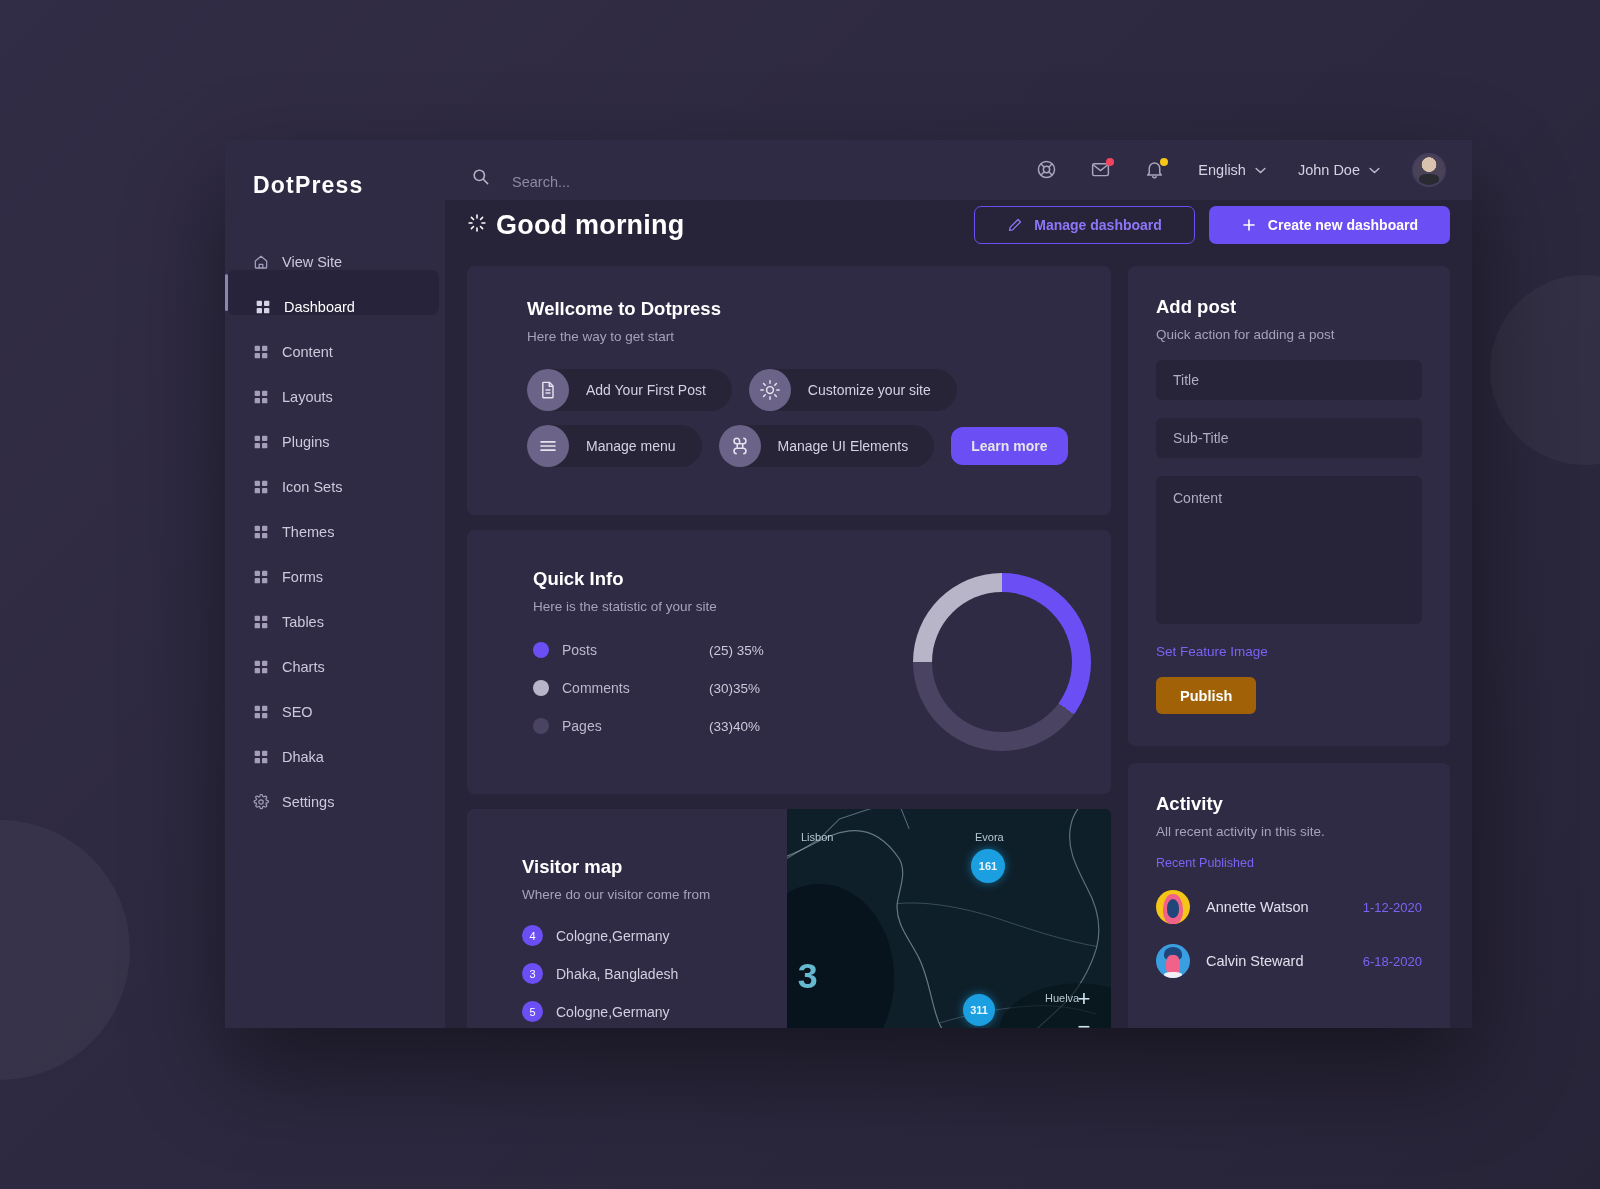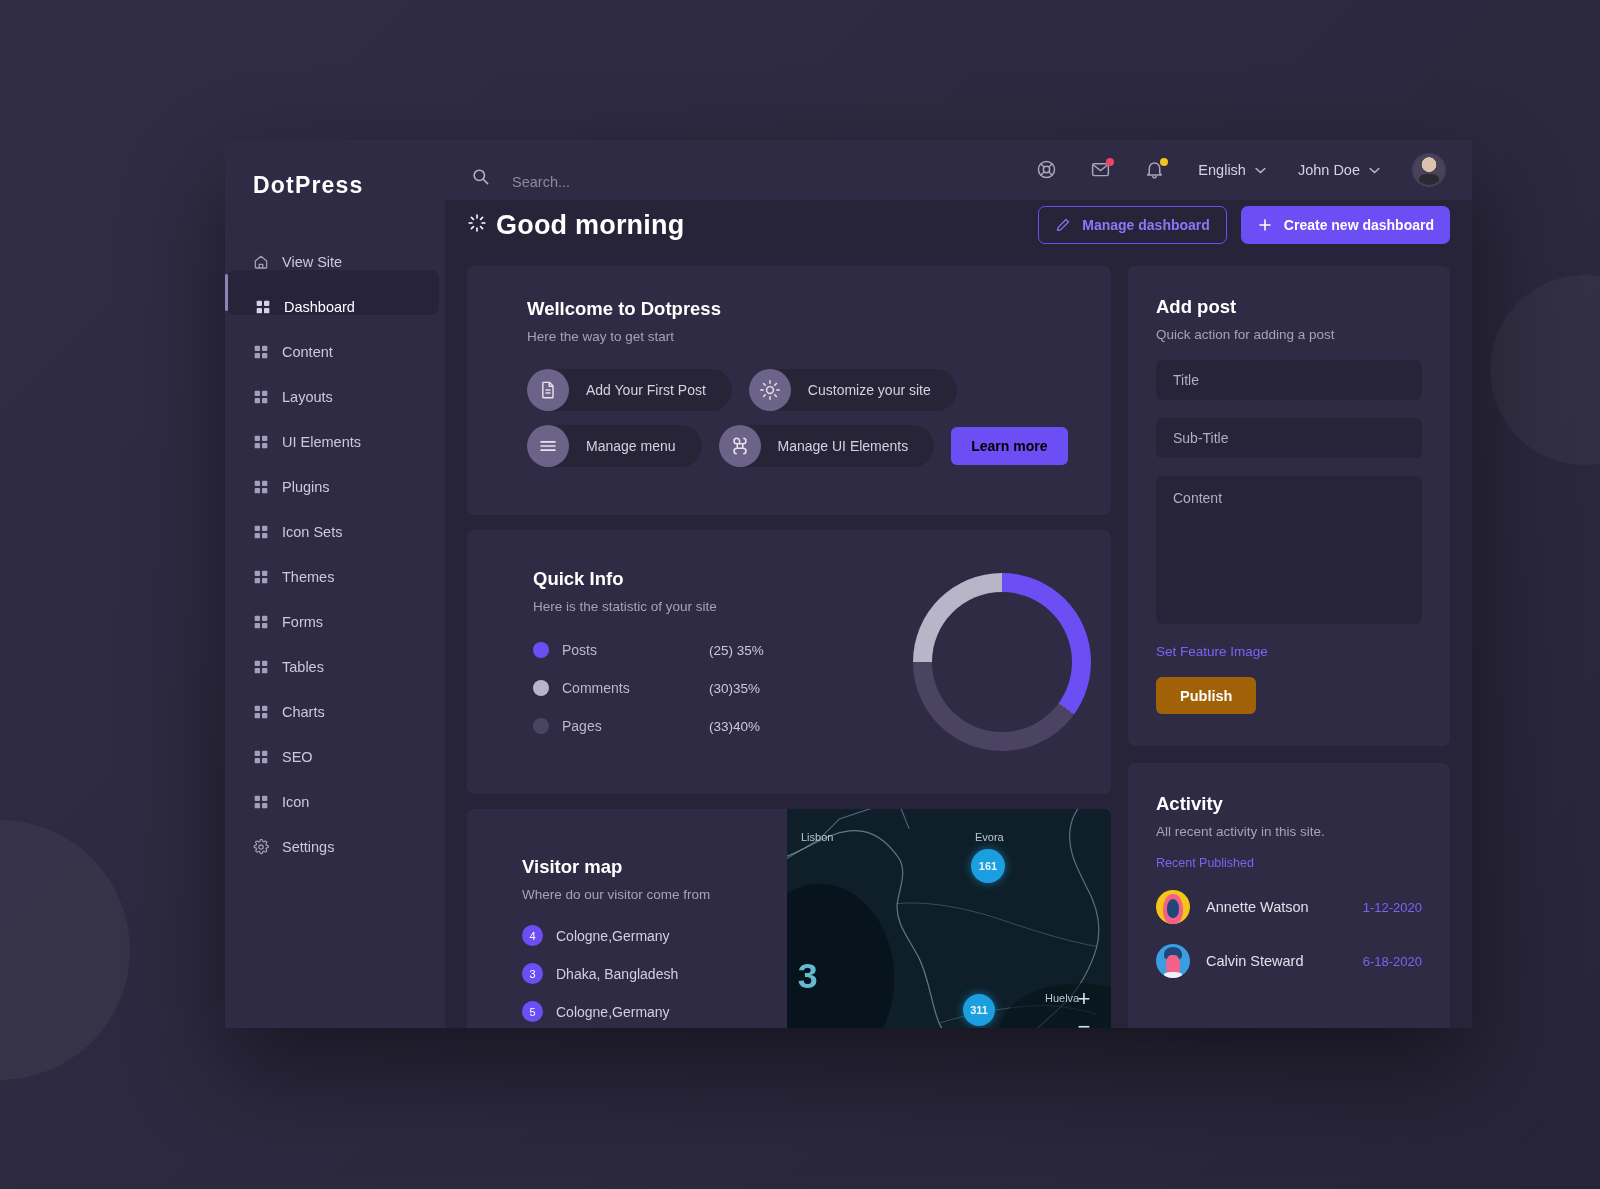--- a/index.html
+++ b/index.html
@@ -148,21 +148,21 @@
   
   .page-head {
     display: flex; align-items: center; justify-content: space-between;
     margin: 42px 0 22px 0;
   }
   .greeting { display: flex; align-items: center; gap: 9px; }
   .greeting-title { color: #ffffff; font-size: 27px; font-weight: bold; letter-spacing: .2px; }
   .head-actions { display: flex; align-items: center; gap: 14px; }
   .btn {
     display: inline-flex; align-items: center; gap: 11px;
-    height: 38px; padding: 0 16px; border-radius: 7px;
+    height: 38px; padding: 0 32px; border-radius: 7px;
     font-size: 14px; font-weight: bold; cursor: pointer;
     border: none; font-family: "Liberation Sans", sans-serif;
   }
   .btn-outline { background: transparent; border: 1.5px solid #6c4ef5; color: #8e76f8; }
   .btn-primary { background: #6c4ef5; color: #ffffff; }
 
   
   .grid { display: flex; gap: 17px; }
   .col-left { flex: 1 1 auto; display: flex; flex-direction: column; gap: 15px; }
   .col-right { flex: 0 0 322px; display: flex; flex-direction: column; gap: 17px; }
@@ -181,22 +181,22 @@
     height: 42px; padding-right: 26px; cursor: pointer;
     position: relative;
   }
   .chip-icon {
     width: 42px; height: 42px; border-radius: 50%;
     background: #6b6488; display: flex; align-items: center; justify-content: center;
     flex: 0 0 42px;
   }
   .chip-label { color: #d5d1e2; font-size: 14px; padding-left: 17px; white-space: nowrap; }
   .learn-more {
-    background: #6c4ef5; color: #000000; font-size: 14px; font-weight: bold;
-    height: 38px; padding: 11px 20px; border-radius: 6px; border: none; cursor: pointer;
+    background: #6c4ef5; color: #e5e5e5; font-size: 14px; font-weight: bold;
+    height: 38px; padding: 11px 20px; border-radius: 12px; border: none; cursor: pointer;
     font-family: "Liberation Sans", sans-serif;
   }
 
   
   .quickinfo { padding: 38px 0 38px 66px; display: flex; align-items: center; }
   .qi-left { flex: 0 0 360px; }
   .legend { margin-top: 28px; }
   .legend-row { display: flex; align-items: center; margin-bottom: 22px; }
   .legend-dot { width: 16px; height: 16px; border-radius: 50%; flex: 0 0 16px; }
   .legend-label { color: #bdb8cd; font-size: 14px; padding-left: 13px; width: 160px; }
@@ -329,31 +329,20 @@
         </div>
         <div class="nav-item">
           <span style="color: rgb(164, 158, 186);">
             <svg class="nav-icon" viewBox="0 0 24 24" fill="currentColor">
               <rect x="2.5" y="2.5" width="8" height="8" rx="1.4"></rect>
               <rect x="13.5" y="2.5" width="8" height="8" rx="1.4"></rect>
               <rect x="2.5" y="13.5" width="8" height="8" rx="1.4"></rect>
               <rect x="13.5" y="13.5" width="8" height="8" rx="1.4"></rect>
             </svg>
           </span>
-          <span>UI Elements</span>
-        </div>
-        <div class="nav-item">
-          <span style="color: rgb(164, 158, 186);">
-            <svg class="nav-icon" viewBox="0 0 24 24" fill="currentColor">
-              <rect x="2.5" y="2.5" width="8" height="8" rx="1.4"></rect>
-              <rect x="13.5" y="2.5" width="8" height="8" rx="1.4"></rect>
-              <rect x="2.5" y="13.5" width="8" height="8" rx="1.4"></rect>
-              <rect x="13.5" y="13.5" width="8" height="8" rx="1.4"></rect>
-            </svg>
-          </span>
           <span>Plugins</span>
         </div>
         <div class="nav-item">
           <span style="color: rgb(164, 158, 186);">
             <svg class="nav-icon" viewBox="0 0 24 24" fill="currentColor">
               <rect x="2.5" y="2.5" width="8" height="8" rx="1.4"></rect>
               <rect x="13.5" y="2.5" width="8" height="8" rx="1.4"></rect>
               <rect x="2.5" y="13.5" width="8" height="8" rx="1.4"></rect>
               <rect x="13.5" y="13.5" width="8" height="8" rx="1.4"></rect>
             </svg>
@@ -417,21 +406,21 @@
         </div>
         <div class="nav-item">
           <span style="color: rgb(164, 158, 186);">
             <svg class="nav-icon" viewBox="0 0 24 24" fill="currentColor">
               <rect x="2.5" y="2.5" width="8" height="8" rx="1.4"></rect>
               <rect x="13.5" y="2.5" width="8" height="8" rx="1.4"></rect>
               <rect x="2.5" y="13.5" width="8" height="8" rx="1.4"></rect>
               <rect x="13.5" y="13.5" width="8" height="8" rx="1.4"></rect>
             </svg>
           </span>
-          <span>Icon</span>
+          <span>Dhaka</span>
         </div>
         <div class="nav-item">
           <span style="color: rgb(164, 158, 186);">
             <svg class="nav-icon" viewBox="0 0 24 24" fill="none" stroke="currentColor" stroke-width="1.8">
               <circle cx="12" cy="12" r="3.3"></circle>
               <path d="M19.6 14.3a1.6 1.6 0 0 0 .33 1.77l.06.06a1.95 1.95 0 1 1-2.76 2.76l-.06-.06a1.6 1.6 0 0 0-1.77-.33 1.6 1.6 0 0 0-1 1.47v.17a1.95 1.95 0 1 1-3.9 0v-.09a1.6 1.6 0 0 0-1.05-1.47 1.6 1.6 0 0 0-1.77.33l-.06.06A1.95 1.95 0 1 1 4.86 16.2l.06-.06a1.6 1.6 0 0 0 .33-1.77 1.6 1.6 0 0 0-1.47-1h-.17a1.95 1.95 0 0 1 0-3.9h.09a1.6 1.6 0 0 0 1.47-1.05 1.6 1.6 0 0 0-.33-1.77l-.06-.06A1.95 1.95 0 1 1 7.54 3.9l.06.06a1.6 1.6 0 0 0 1.77.33h.08a1.6 1.6 0 0 0 1-1.47v-.17a1.95 1.95 0 1 1 3.9 0v.09a1.6 1.6 0 0 0 1 1.47 1.6 1.6 0 0 0 1.77-.33l.06-.06a1.95 1.95 0 1 1 2.76 2.76l-.06.06a1.6 1.6 0 0 0-.33 1.77v.08a1.6 1.6 0 0 0 1.47 1h.17a1.95 1.95 0 0 1 0 3.9h-.09a1.6 1.6 0 0 0-1.47 1z"></path>
             </svg>
           </span>
           <span>Settings</span>
         </div>

